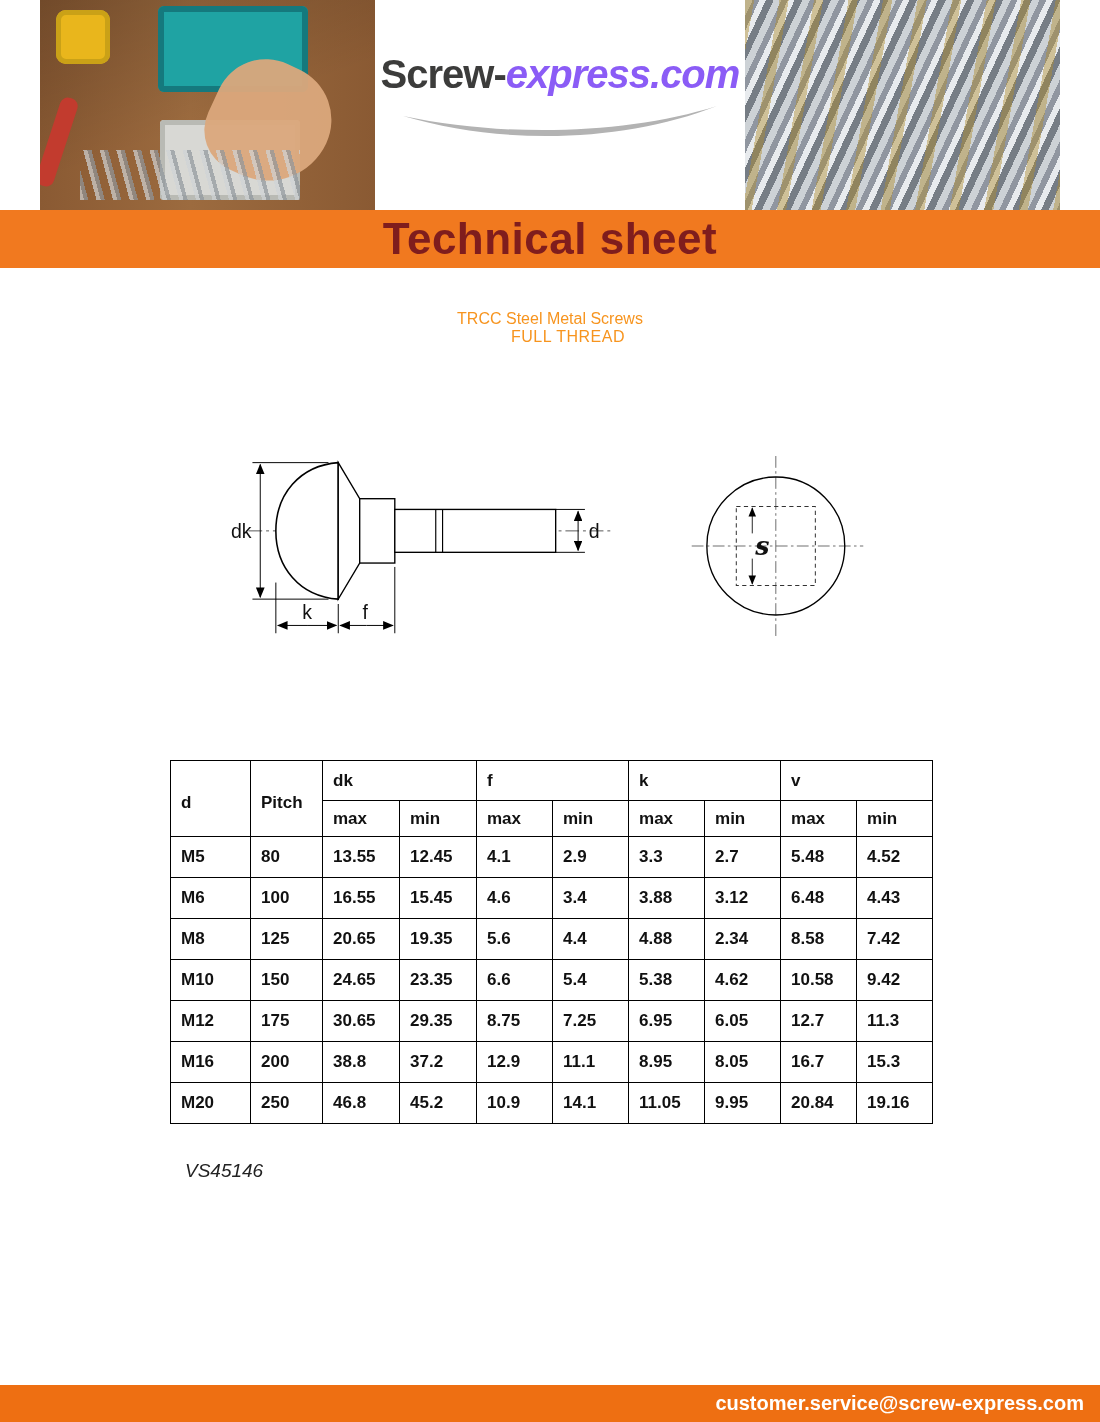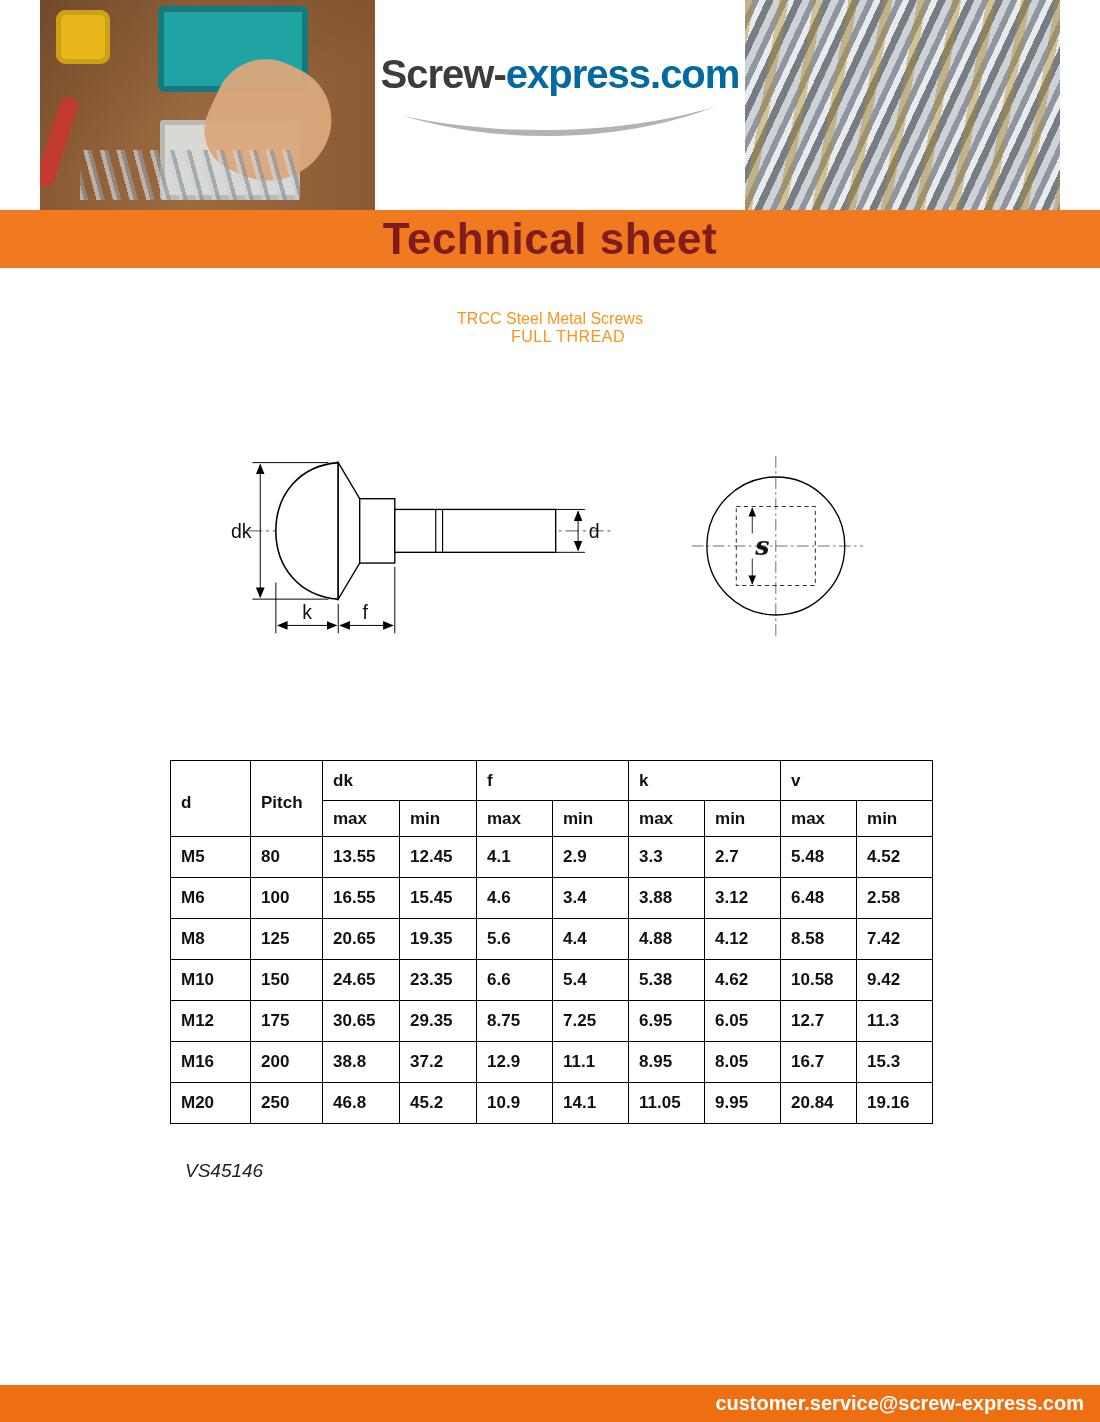--- a/index.html
+++ b/index.html
@@ -17,21 +17,21 @@
   .ph-tool { position:absolute; left:8px; top:96px; width:18px; height:92px; background:#c23b2e; border-radius:8px; transform:rotate(18deg); }
   .ph-tape { position:absolute; left:16px; top:10px; width:54px; height:54px; background:#e9b61c; border-radius:10px; box-shadow:inset 0 0 0 5px #caa117; }
   .ph-screws { position:absolute; left:40px; top:150px; width:220px; height:50px; background:repeating-linear-gradient(75deg,#cfd3d6 0 4px, #8f969c 4px 8px, transparent 8px 16px); opacity:.7; }
   .photo-right { left:745px; width:315px; background-image:
       repeating-linear-gradient(100deg, rgba(176,141,47,.45) 0 9px, rgba(0,0,0,0) 9px 34px),
       repeating-linear-gradient(115deg, #cdd2d6 0 7px, #9096a0 7px 13px, #e8ebee 13px 19px, #767d85 19px 26px); }
 
   .logo-wrap { position:absolute; left:378px; top:52px; width:364px; text-align:center; }
   .logo-line { white-space:nowrap; font-size:40px; line-height:44px; }
   .logo-part1 { font-weight:800; color:#3c3c3b; letter-spacing:-1px; }
-  .logo-part2 { font-weight:700; color:#0369a1; letter-spacing:-1px; }
+  .logo-part2 { font-weight:700; font-style:italic; color:#8b5cf6; letter-spacing:-1px; }
   .logo-swoosh { display:block; margin:4px auto 0; }
 
   .banner { position:absolute; top:210px; left:0; width:100%; height:58px; background:#f1791f;
             color:#7f1d1d; font-size:44px; font-weight:700; letter-spacing:.5px;
             text-align:center; line-height:58px; }
 
   
   .titles { position:absolute; top:296px; left:0; width:100%; text-align:center; color:#f7941e; }
   .title-standard { font-size:25px; font-weight:700; }
   .title-desc { font-size:16px; margin-top:14px;text-align:center; }
@@ -205,31 +205,31 @@
           <tr>
             <td>M6</td>
             <td>100</td>
             <td>16.55</td>
             <td>15.45</td>
             <td>4.6</td>
             <td>3.4</td>
             <td>3.88</td>
             <td>3.12</td>
             <td>6.48</td>
-            <td>2.58</td>
+            <td>4.43</td>
           </tr>
           <tr>
             <td>M8</td>
             <td>125</td>
             <td>20.65</td>
             <td>19.35</td>
             <td>5.6</td>
             <td>4.4</td>
             <td>4.88</td>
-            <td>4.12</td>
+            <td>2.34</td>
             <td>8.58</td>
             <td>7.42</td>
           </tr>
           <tr>
             <td>M10</td>
             <td>150</td>
             <td>24.65</td>
             <td>23.35</td>
             <td>6.6</td>
             <td>5.4</td>

